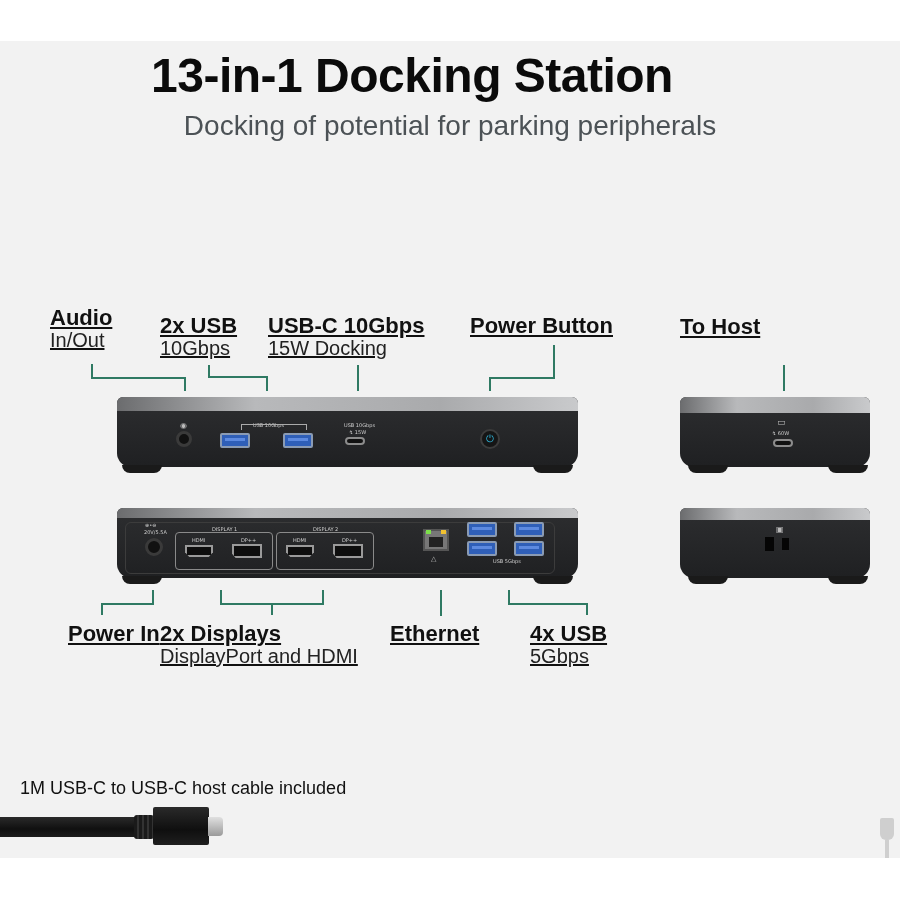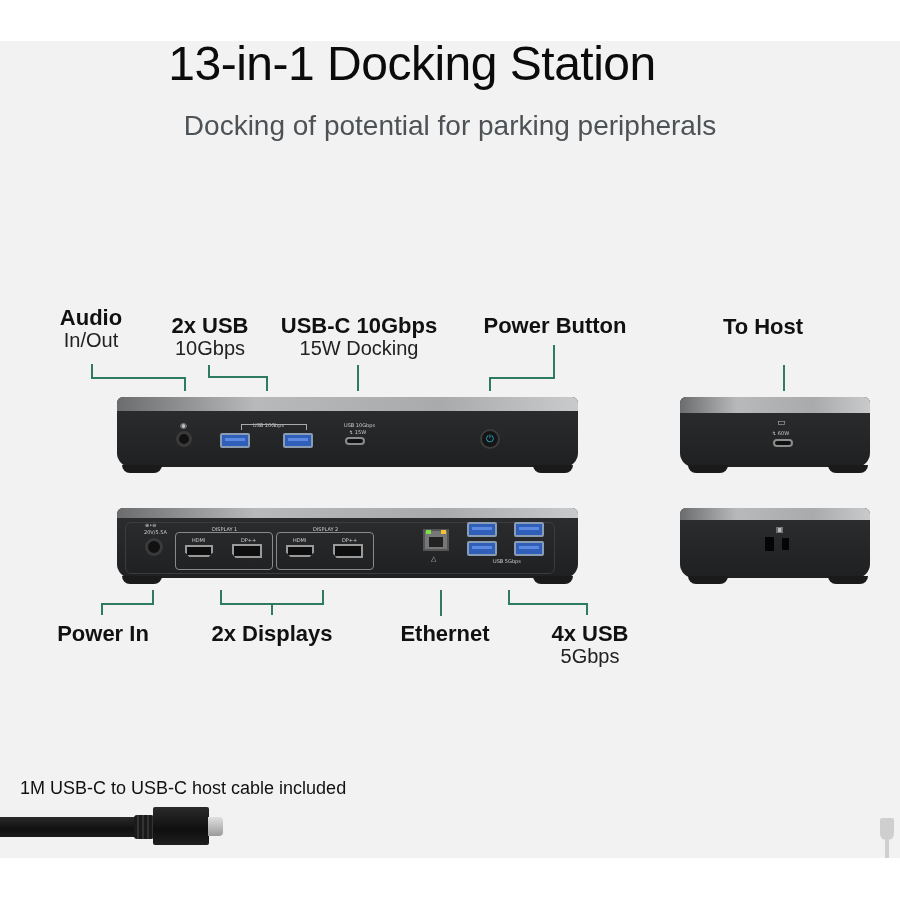--- a/index.html
+++ b/index.html
@@ -1,22 +1,22 @@
 <!DOCTYPE html>
 <html><head>
 <meta charset="utf-8">
 <style>
   * { box-sizing: border-box; margin: 0; padding: 0; }
   html, body { width: 900px; height: 900px; background: #ffffff; overflow: hidden; }
   body { position: relative; font-family: "Liberation Sans", "DejaVu Sans", sans-serif; color: #111; }
   .panel { position: absolute; left: 0; top: 41px; width: 900px; height: 817px; background: #f2f2f2; }
   .abs { position: absolute; }
-  .title { position: absolute; left: 0; top: 36px; width: 824px; text-align: center; font-size: 48px; font-weight: normal; color: #0b0b0b; letter-spacing: -0.5px; }
+  .title { position: absolute; left: 0; top: 48px; width: 824px; text-align: center; font-size: 48px; font-weight: bold; color: #0b0b0b; letter-spacing: -0.5px; }
   .subtitle { position: absolute; left: 0; top: 110px; width: 900px; text-align: center; font-size: 28px; color: #4c5256; }
-  .lbl { position: absolute; text-align: center; white-space: nowrap; }
+  .lbl { position: absolute; text-align: left; white-space: nowrap; text-decoration: underline; }
   .lbl .h { font-size: 22px; font-weight: bold; color: #111; line-height: 24px; display: block; }
   .lbl .s { font-size: 20px; color: #222; line-height: 20px; display: block; }
   .ln { position: absolute; background: #2f7a63; }
   
   .dev { position: absolute; border-radius: 6px 6px 14px 14px; background: linear-gradient(#2d2e30, #1f2022); overflow: hidden; }
   .dev .topstrip { position: absolute; left: 0; top: 0; right: 0; height: 14px; background: linear-gradient(90deg, #6b6c6e, #b8b9bb 30%, #a9aaac 70%, #c9cacc); }
   .foot { position: absolute; height: 8px; background: #1a1a1a; border-radius: 0 0 8px 8px; }
   .usbA { position: absolute; width: 30px; height: 15px; background: #2f5fb8; border: 2px solid #8a9bb4; border-radius: 2px; }
   .usbA::after { content: ""; position: absolute; left: 3px; right: 3px; top: 3px; height: 3px; background: #5d8ae0; }
   .usbC { position: absolute; width: 20px; height: 8px; border: 2px solid #8c8c8c; border-radius: 5px; background: #111; }
@@ -154,25 +154,26 @@
 <div class="ln" style="left:220px;top:603px;width:104px;height:2px;"></div>
 <div class="ln" style="left:322px;top:590px;width:2px;height:14px;"></div>
 <div class="ln" style="left:271px;top:603px;width:2px;height:12px;"></div>
 
 <div class="ln" style="left:440px;top:590px;width:2px;height:26px;"></div>
 
 <div class="ln" style="left:508px;top:590px;width:2px;height:14px;"></div>
 <div class="ln" style="left:508px;top:603px;width:80px;height:2px;"></div>
 <div class="ln" style="left:586px;top:603px;width:2px;height:12px;"></div>
 
-<div class="lbl" style="left:48px;top:622px;width:110px;">
+<div class="lbl" style="left:68px;top:622px;width:110px;">
   <span class="h">Power In</span>
 </div>
 <div class="lbl" style="left:160px;top:622px;width:224px;">
   <span class="h">2x Displays</span>
+  <span class="s">DisplayPort and HDMI</span>
 </div>
 <div class="lbl" style="left:390px;top:622px;width:110px;">
   <span class="h">Ethernet</span>
 </div>
 <div class="lbl" style="left:530px;top:622px;width:120px;">
   <span class="h">4x USB</span>
   <span class="s">5Gbps</span>
 </div>
 
 <div class="abs" style="left:20px;top:778px;font-size:18px;color:#111;white-space:nowrap;">1M USB-C to USB-C host cable included</div>

